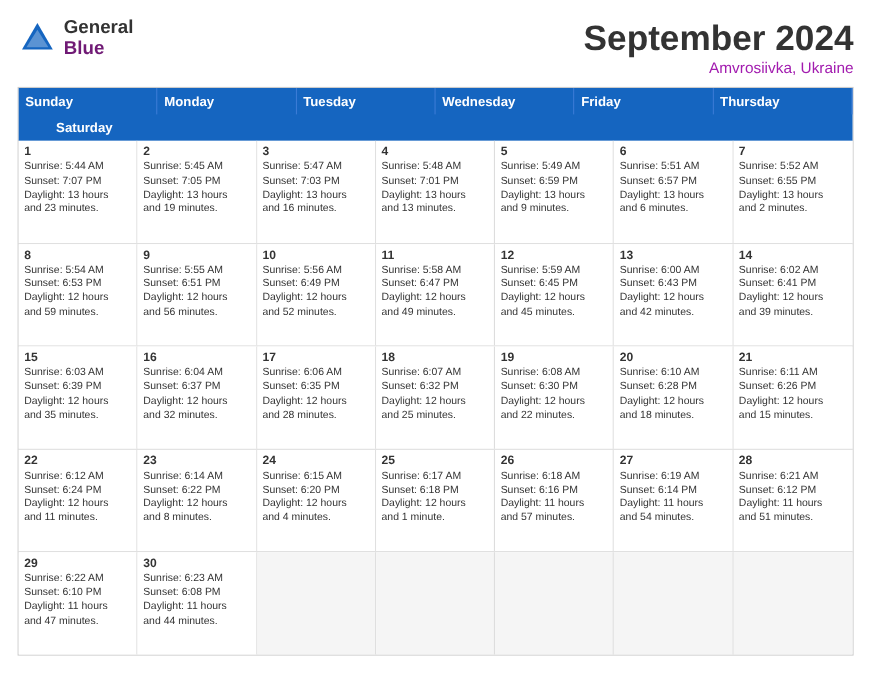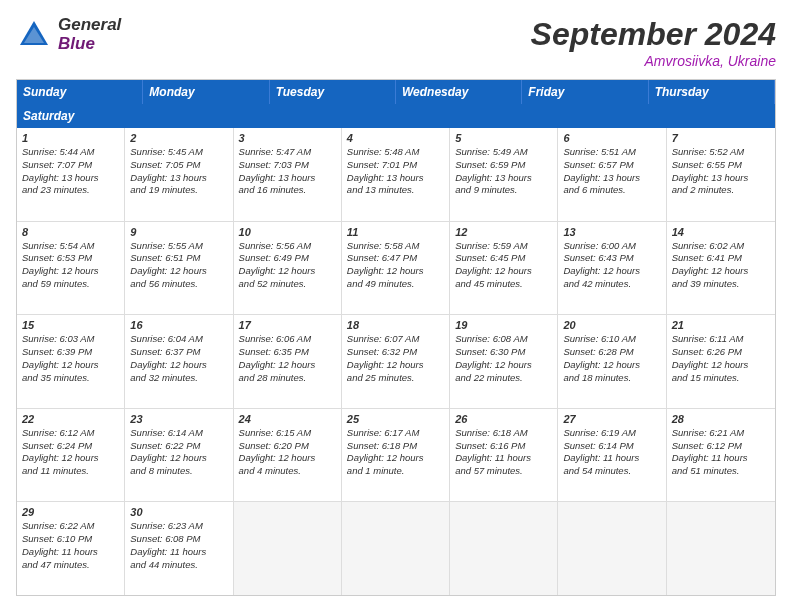--- a/index.html
+++ b/index.html
@@ -9,21 +9,20 @@
       width: 792px;
       height: 612px;
       overflow: hidden;
     }
     .page {
       width: 792px;
       height: 612px;
       padding: 16px;
       display: flex;
       flex-direction: column;
-      font-style: italic;
     }
     .header {
       display: flex;
       justify-content: space-between;
       align-items: flex-start;
       margin-bottom: 10px;
     }
     .logo {
       display: flex;
       align-items: center;
@@ -73,21 +72,21 @@
       background: #1565c0;
     }
     .cal-header-cell {
       color: #fff;
       font-size: 12px;
       font-weight: bold;
       padding: 5px 6px;
       text-align: left;
       border-right: 1px solid #3a7bd5;
     }
-    .cal-header-cell:last-child { border-right: none; }
+    .cal-header-cell:last-child { border-right: none; margin-left: 28px; }
     .cal-body {
       flex: 1;
       display: flex;
       flex-direction: column;
     }
     .cal-row {
       display: grid;
       grid-template-columns: repeat(7, 1fr);
       flex: 1;
       border-top: 1px solid #ddd;

